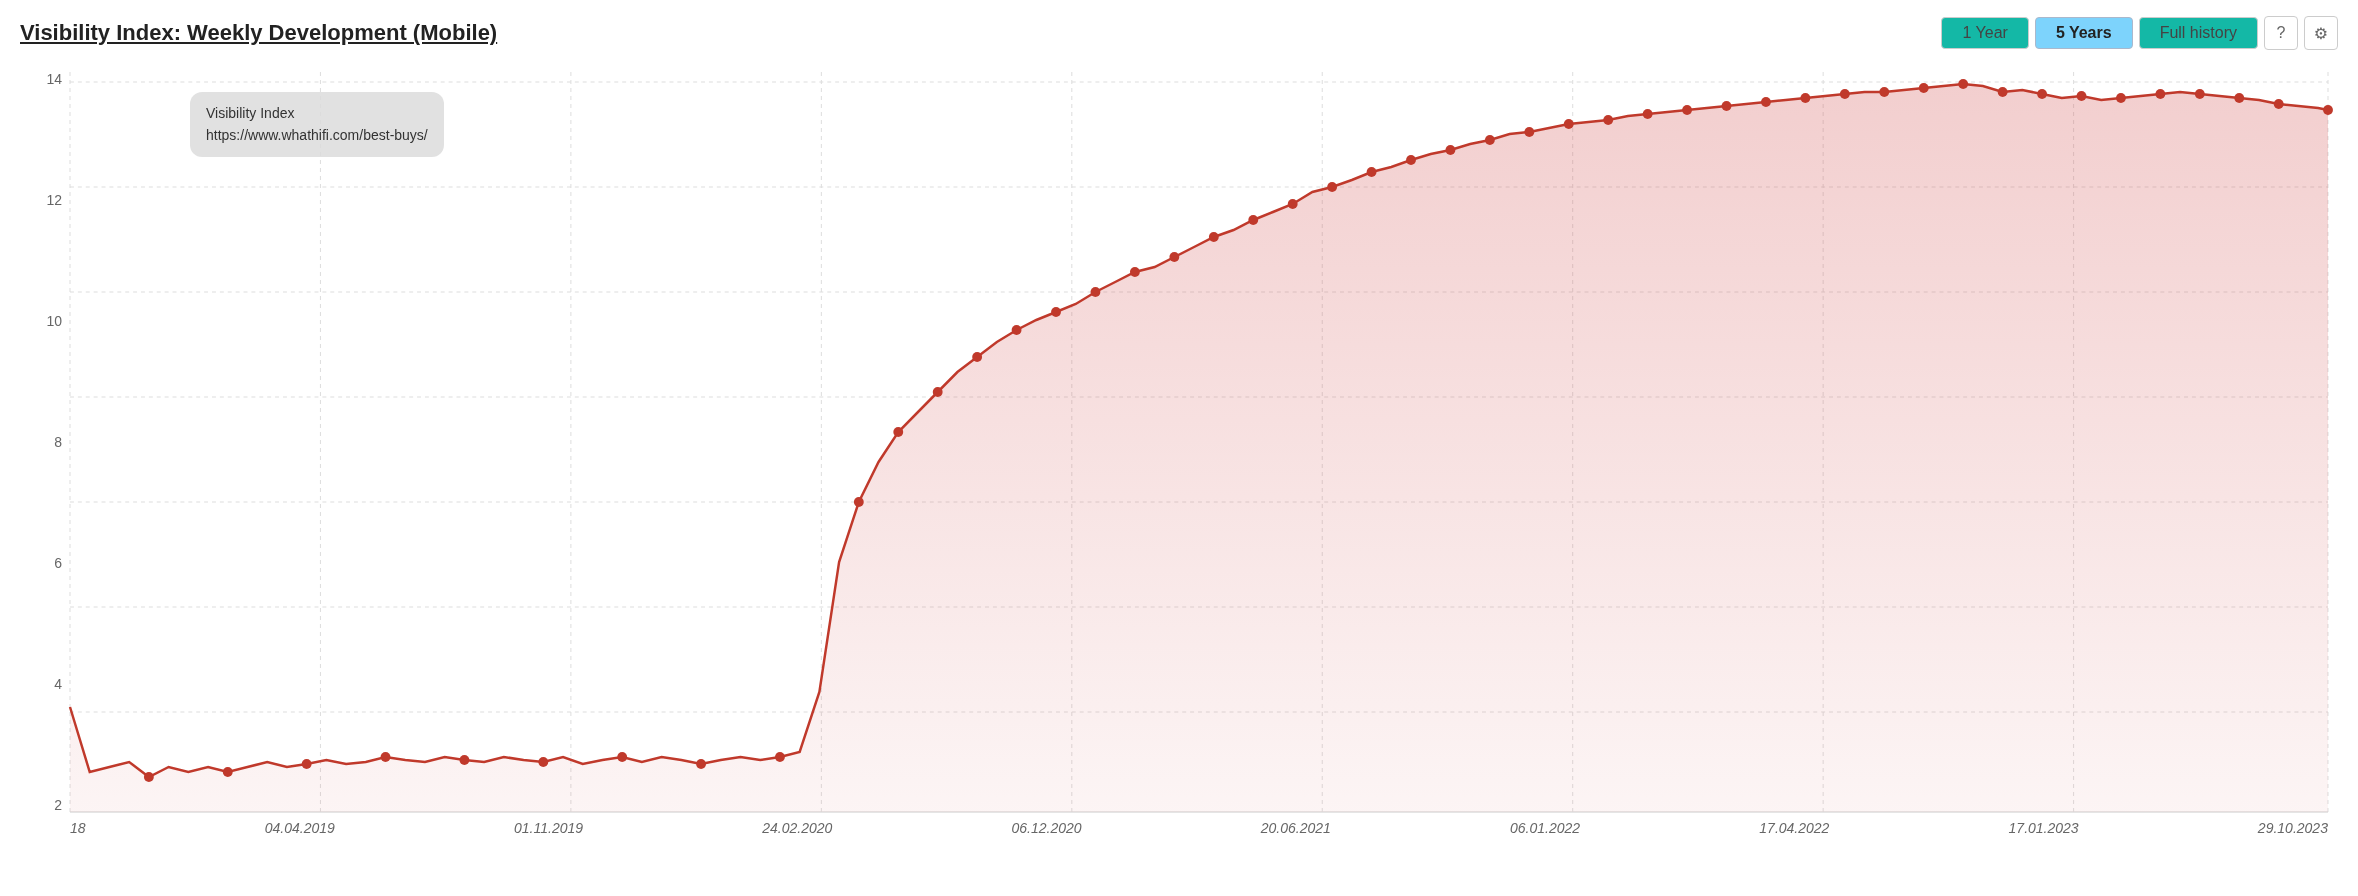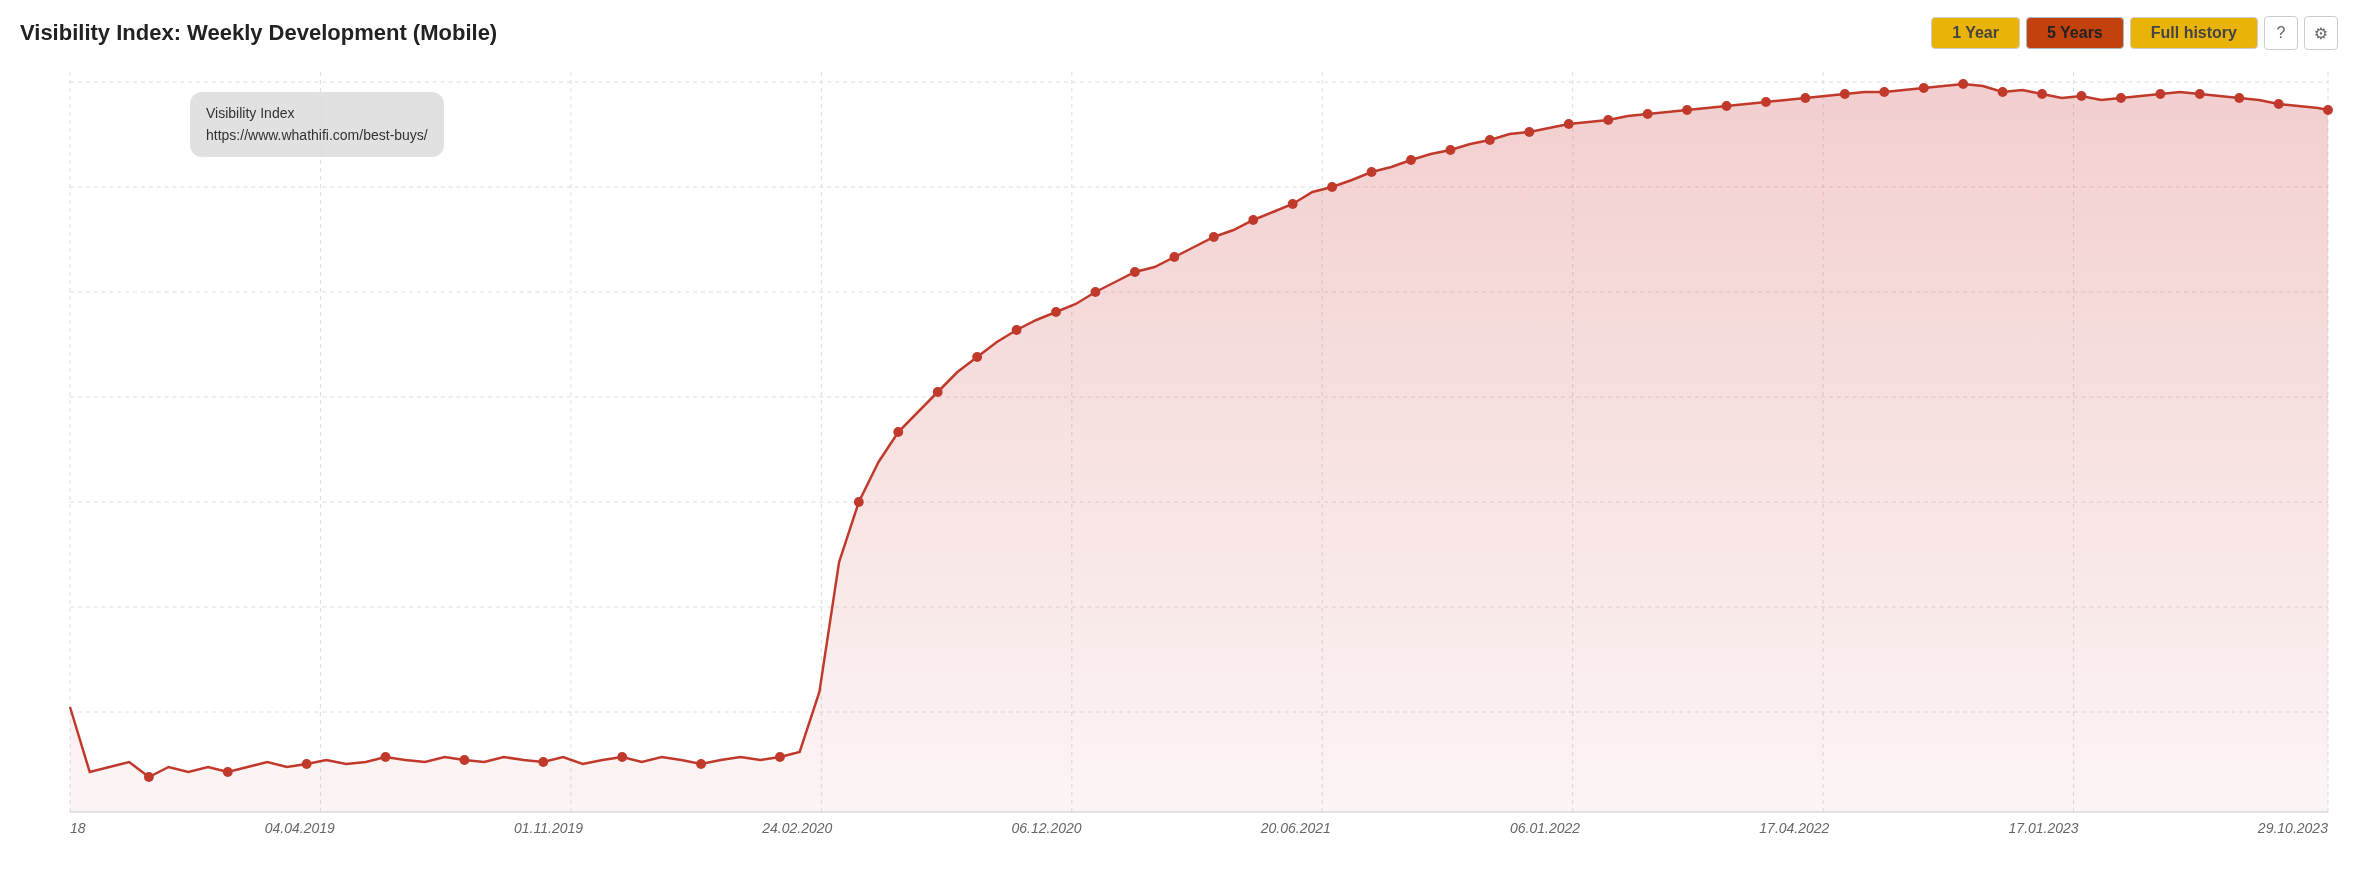--- a/index.html
+++ b/index.html
@@ -14,38 +14,38 @@
     .header {
       display: flex;
       align-items: center;
       justify-content: space-between;
       margin-bottom: 12px;
     }
     .title {
       font-size: 22px;
       font-weight: 600;
       color: #222;
+      text-decoration: underline;
     }
     .controls {
       display: flex;
       align-items: center;
       gap: 6px;
     }
     .time-btn {
       padding: 6px 20px;
       border: 1px solid #ccc;
       border-radius: 4px;
-      background: #eab308;
+      background: #14b8a6;
       cursor: pointer;
       font-size: 16px;
       color: #444;
-      font-weight: bold;
     }
     .time-btn.active {
-      background: #c2410c;
+      background: #7dd3fc;
       border-color: #aab8cc;
       font-weight: 600;
       color: #222;
     }
     .icon-btn {
       width: 34px;
       height: 34px;
       border: 1px solid #ccc;
       border-radius: 4px;
       background: #fff;
@@ -128,20 +128,29 @@
     <button class="time-btn">1 Year</button>
     <button class="time-btn active">5 Years</button>
     <button class="time-btn">Full history</button>
     <button class="icon-btn">?</button>
     <button class="icon-btn">⚙</button>
   </div>
 </div>
 
 <div class="chart-container">
 
+  <div class="y-axis">
+    <span class="y-label">14</span>
+    <span class="y-label">12</span>
+    <span class="y-label">10</span>
+    <span class="y-label">8</span>
+    <span class="y-label">6</span>
+    <span class="y-label">4</span>
+    <span class="y-label">2</span>
+  </div>
 
   <div class="chart-area">
     <div class="tooltip-box">
       <div>Visibility Index</div>
       <div>https://www.whathifi.com/best-buys/</div>
     </div>
     <svg class="chart-svg" viewBox="0 0 2290 740" preserveAspectRatio="none">
       <defs>
         <linearGradient id="areaGrad" x1="0" y1="0" x2="0" y2="1">
           <stop offset="0%" stop-color="rgba(210,80,80,0.28)"></stop>

